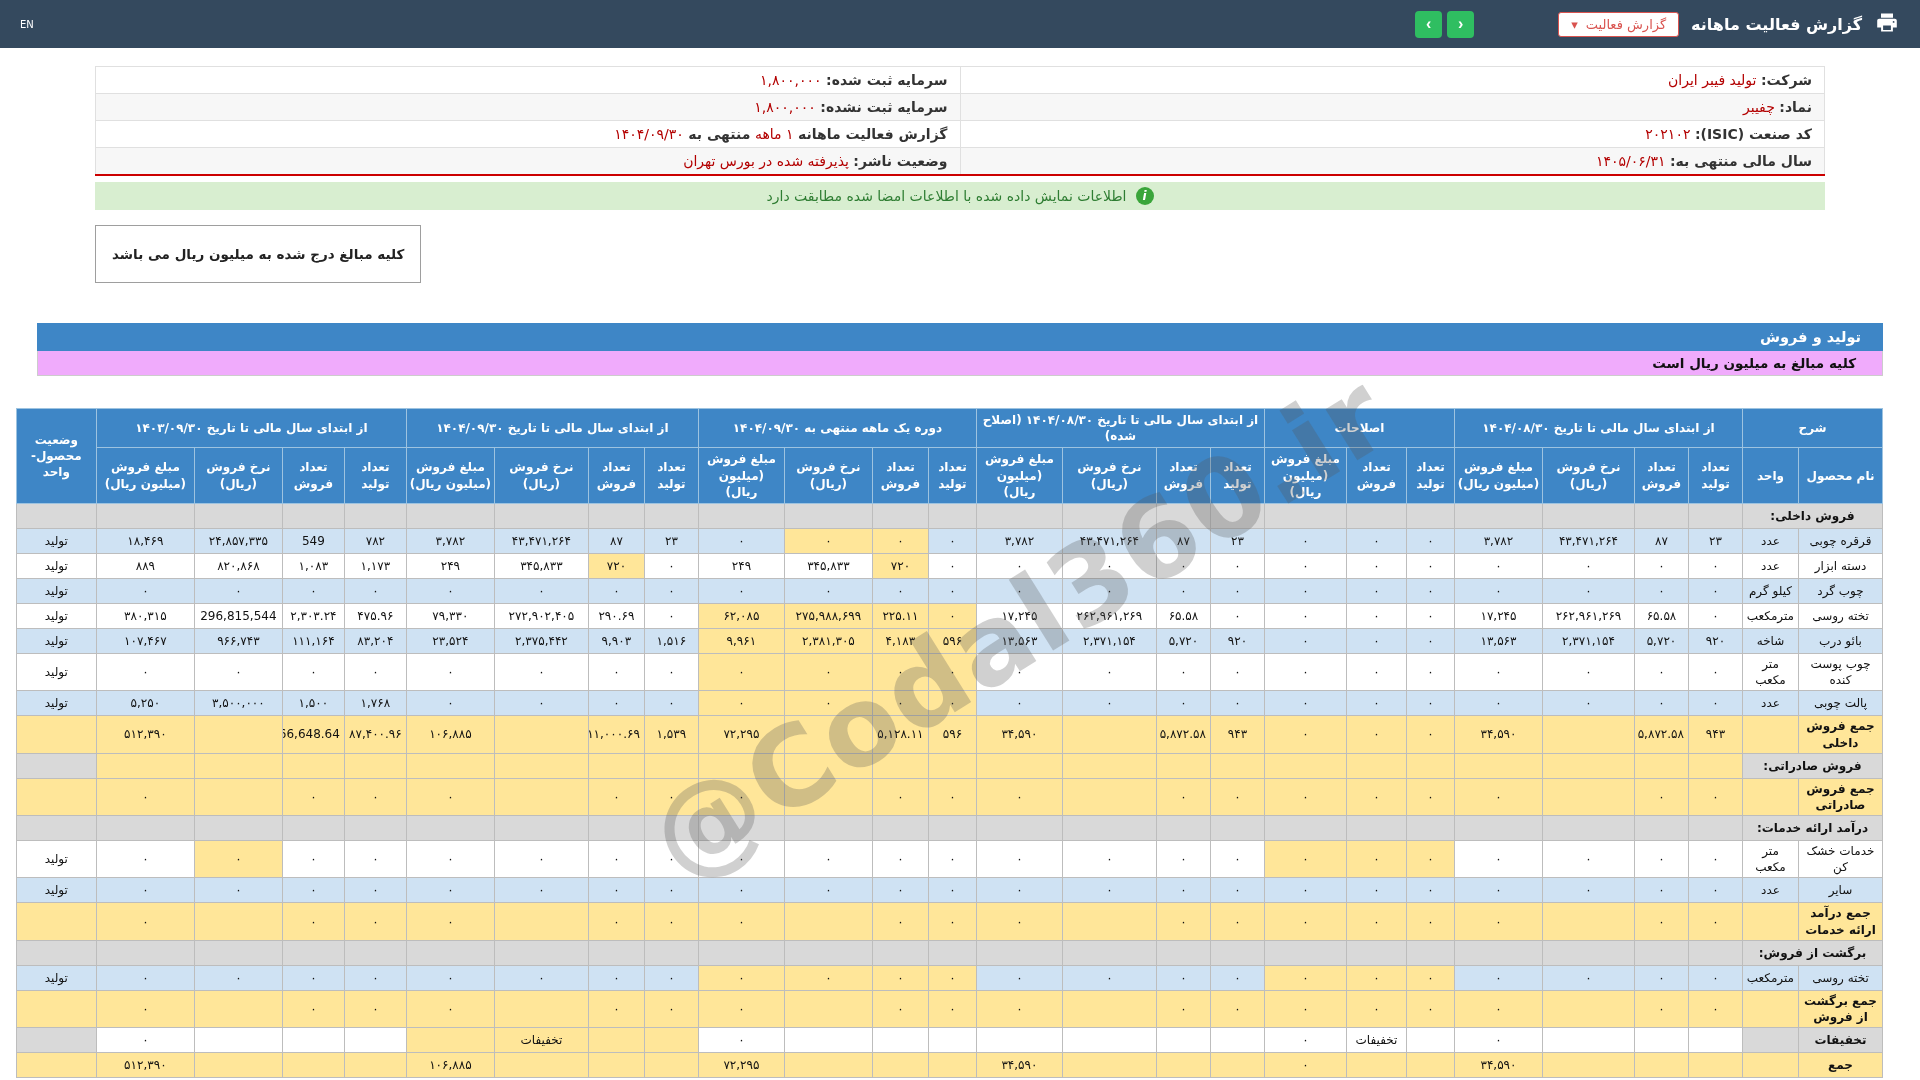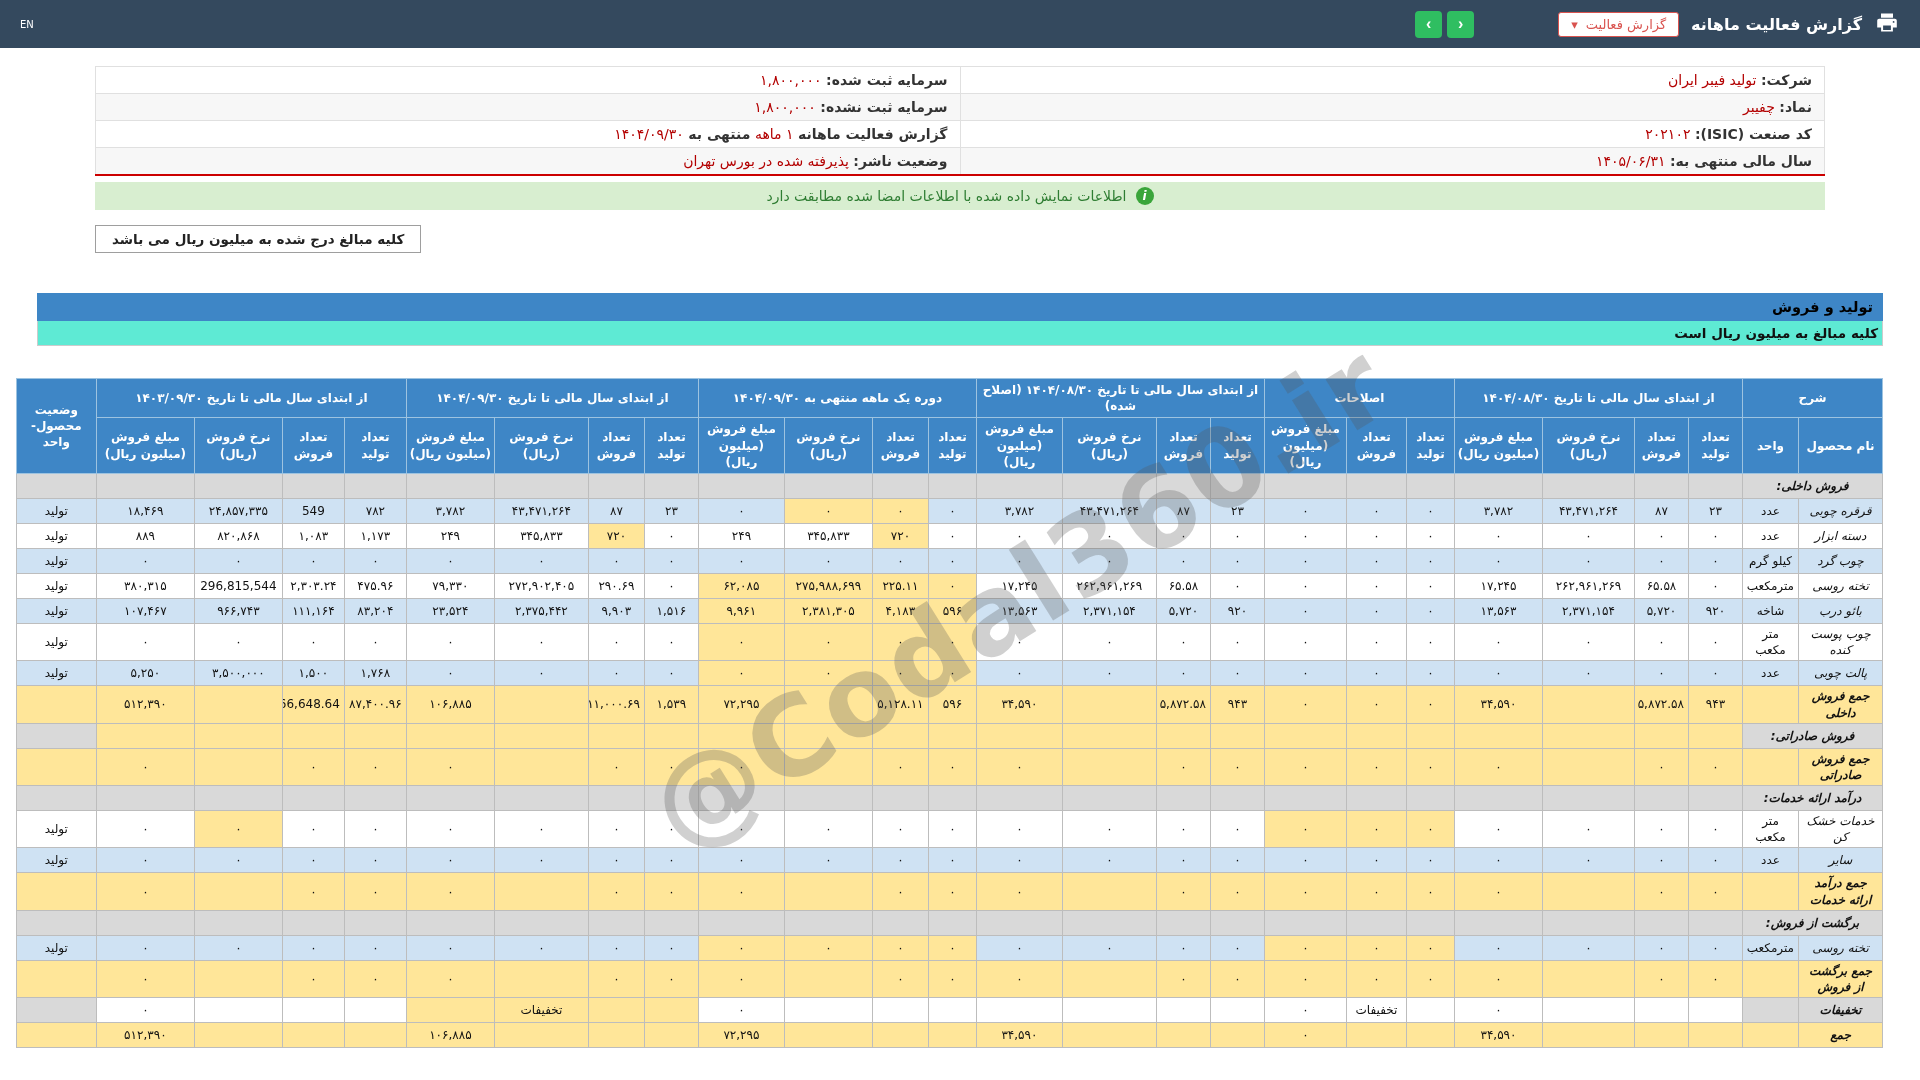--- a/index.html
+++ b/index.html
@@ -46,49 +46,49 @@
     padding: 5px 0; display: flex; justify-content: center; align-items: center; gap: 9px;
   }
   .info-i {
     width: 18px; height: 18px; border-radius: 50%; background: #3aa53a; color: #fff;
     font-size: 12px; font-weight: bold; font-style: italic;
     display: flex; align-items: center; justify-content: center; flex: 0 0 auto;
   }
   .note-line { margin-top: 15px; text-align: left; }
   .note-box {
     display: inline-block; border: 1px solid #9e9e9e; background: #fff;
-    padding: 5px 16px; font-size: 13.5px; font-weight: bold; color: #222;
+    padding: 20px 16px; font-size: 13.5px; font-weight: bold; color: #222;
   }
   
   .main-wrap { margin: 40px 37px 0; position: relative; }
   .section-bar {
-    background: #3e86c6; color: #000000; font-weight: bold; font-size: 14.5px;
-    padding: 6px 10px;
+    background: #3e86c6; color: #ffffff; font-weight: bold; font-size: 14.5px;
+    padding: 6px 22px;
   }
   .unit-note {
-    border: 1px solid #ccc; border-top: none; background: #5eead4;
-    padding: 4px 4px; font-size: 13.5px; font-weight: bold; color: #111;
+    border: 1px solid #ccc; border-top: none; background: #f0abfc;
+    padding: 4px 26px; font-size: 13.5px; font-weight: bold; color: #111;
   }
   table.prod {
     margin-top: 32px; width: 100%; border-collapse: collapse; table-layout: fixed;
     font-size: 12px;
   }
   table.prod th {
     background: #3e86c6; color: #fff; border: 1px solid #9dc3e0;
     font-weight: bold; font-size: 12px; padding: 3px 2px; vertical-align: middle;
     line-height: 1.35;
   }
   table.prod thead tr:first-child th { height: 28px; }
   table.prod thead tr:last-child th { height: 46px; }
   table.prod td {
     border: 1px solid #bdbdbd; padding: 2px 4px; text-align: center;
     color: #111; height: 25px; vertical-align: middle; line-height: 1.35;
     overflow: hidden;
   }
-  td.nm { text-align: right; padding-right: 6px; font-style: italic; }
+  td.nm { text-align: right; padding-right: 6px; }
   .sec-lbl { font-weight: bold; }
   .tot { font-weight: bold; }
   .b-blue  { background: #cfe2f3; }
   .b-white { background: #ffffff; }
   .b-gray  { background: #d9d9d9; }
   .b-wheat { background: #ffe699; }
   .next-bar {
     background: #3e86c6; color: #fff; font-weight: bold; font-size: 14.5px;
     padding: 6px 10px; margin-top: 4px;
   }

